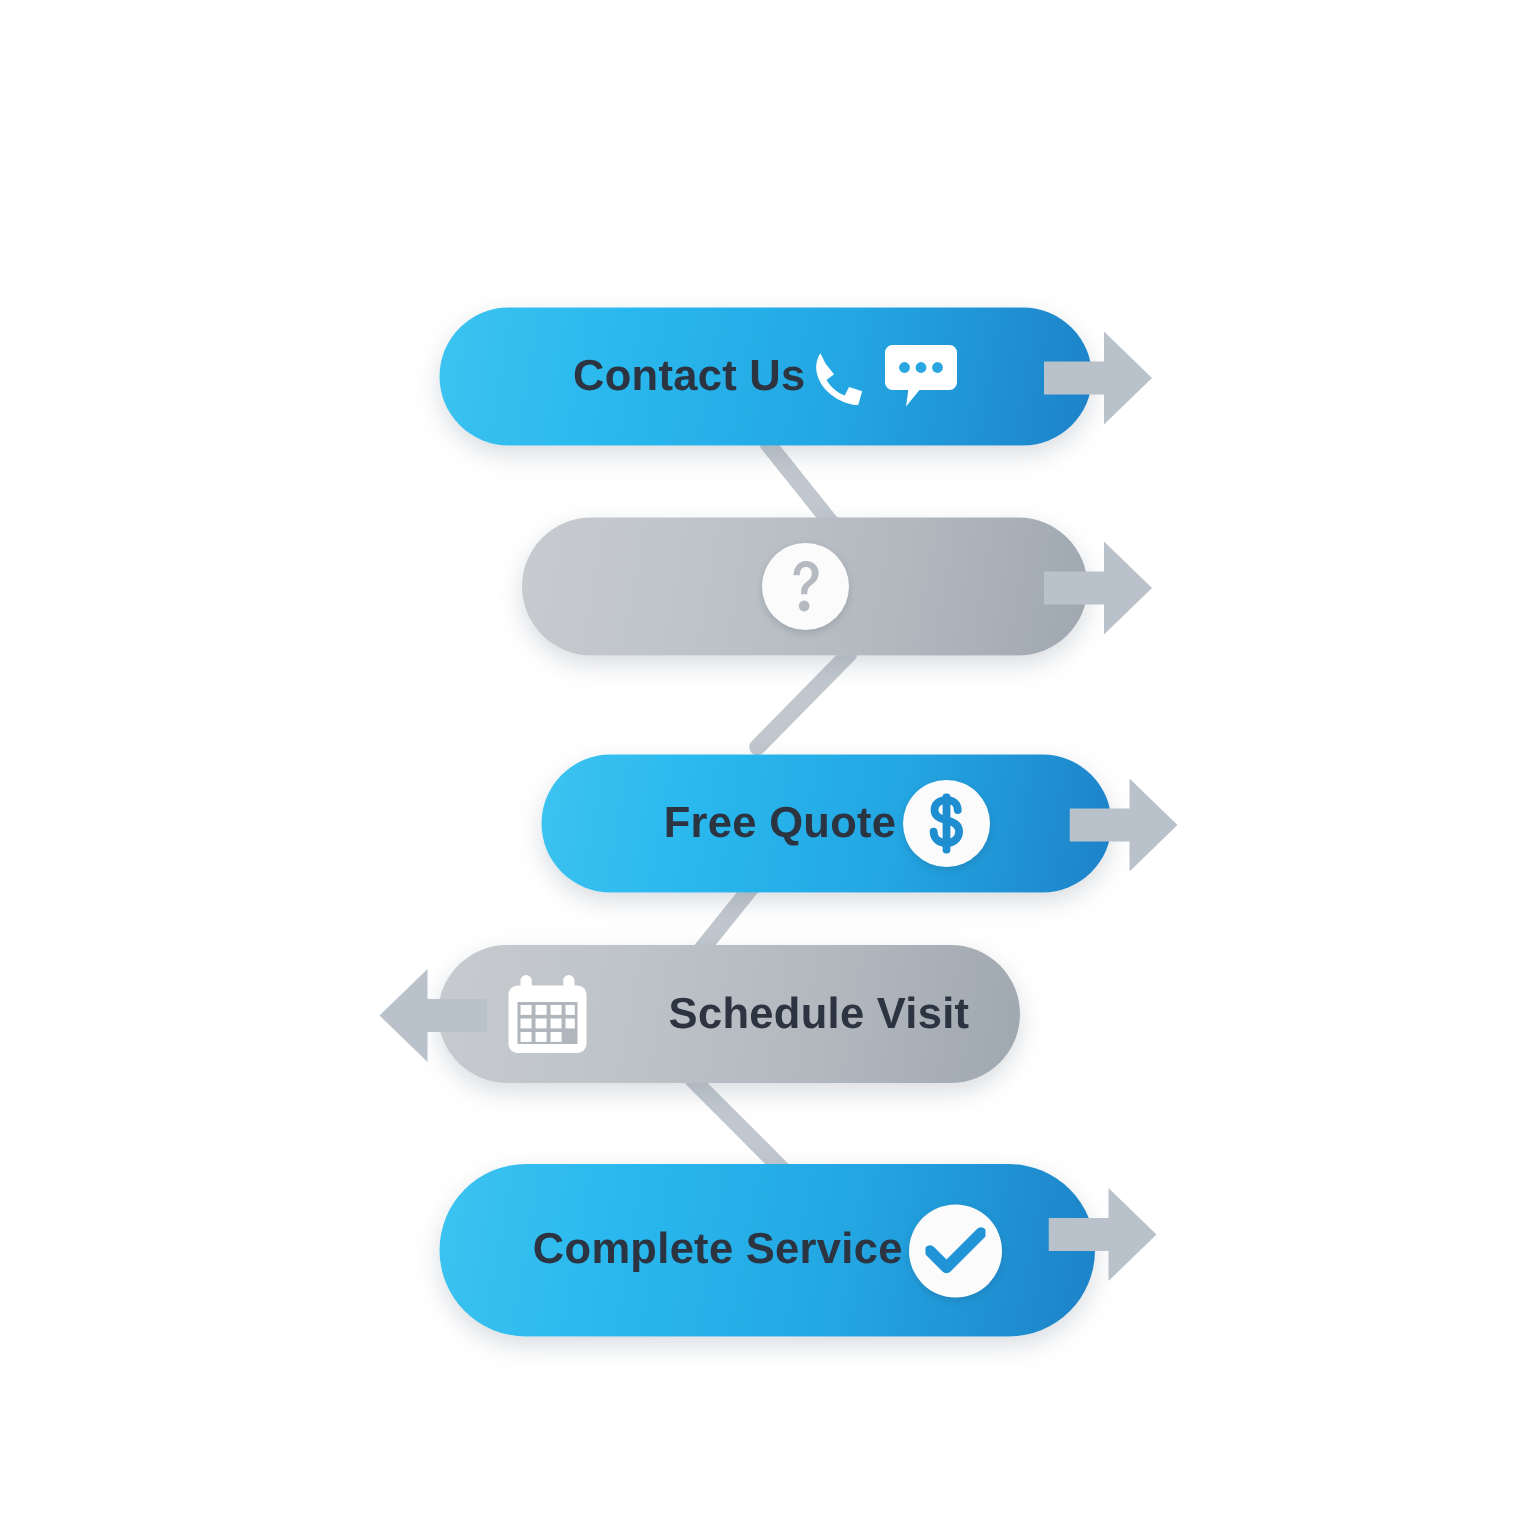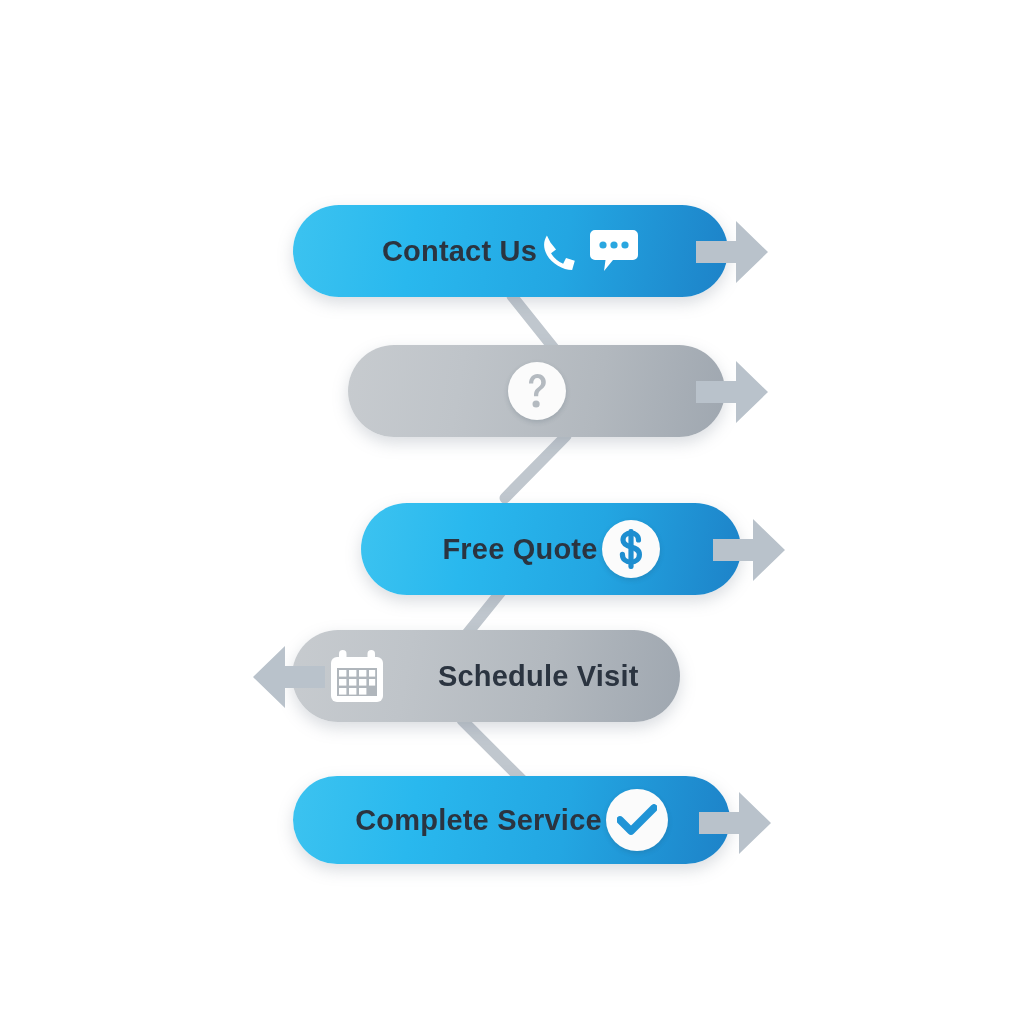--- a/index.html
+++ b/index.html
@@ -197,21 +197,21 @@
     </div>
   </div>
 
   <div class="step" style="left:292px; top:630px; width:388px; height:92px;">
 
     <svg class="arrow" style="left:-39px; top:16px;" width="72" height="62" viewBox="0 0 72 62" aria-hidden="true">
       <path d="M72 20 H32 V0 L0 31 L32 62 V42 H72 Z" fill="#b9c2cb"></path>
     </svg>
 
     <div class="pill pill-gray">
-      <div class="pill-inner" style="justify-content:flex-start; gap:24px; padding-left:34px;">
+      <div class="pill-inner" style="justify-content:center; gap:24px; padding-left:34px;">
         <span class="icon-chip">
           <svg width="62" height="62" viewBox="0 0 62 62" aria-hidden="true">
             <rect x="13" y="5" width="7.5" height="15" rx="3.7" fill="#ffffff"></rect>
             <rect x="41.5" y="5" width="7.5" height="15" rx="3.7" fill="#ffffff"></rect>
             <rect x="5" y="12" width="52" height="45" rx="6" fill="#ffffff"></rect>
             <rect x="11" y="23" width="40" height="28" fill="#b0b6bc"></rect>
             <g fill="#ffffff">
               <rect x="13" y="25" width="7.4" height="6.6"></rect>
               <rect x="23" y="25" width="7.4" height="6.6"></rect>
               <rect x="33" y="25" width="7.4" height="6.6"></rect>
@@ -225,21 +225,21 @@
               <rect x="33" y="43" width="7.4" height="6.6"></rect>
             </g>
           </svg>
         </span>
 
         <span class="step-label" style="margin-left:26px;">Schedule Visit</span>
       </div>
     </div>
   </div>
 
-  <div class="step" style="left:293px; top:776px; width:437px; height:88px;">
+  <div class="step" style="left:293px; top:776px; width:437px; height:115px;">
 
     <svg class="arrow" style="left:406px; top:16px;" width="72" height="62" viewBox="0 0 72 62" aria-hidden="true">
       <path d="M0 20 H40 V0 L72 31 L40 62 V42 H0 Z" fill="#b9c2cb"></path>
     </svg>
 
     <div class="pill pill-blue">
       <div class="pill-inner">
         <span class="step-label">Complete Service</span>
 
         <span class="icon-chip">

